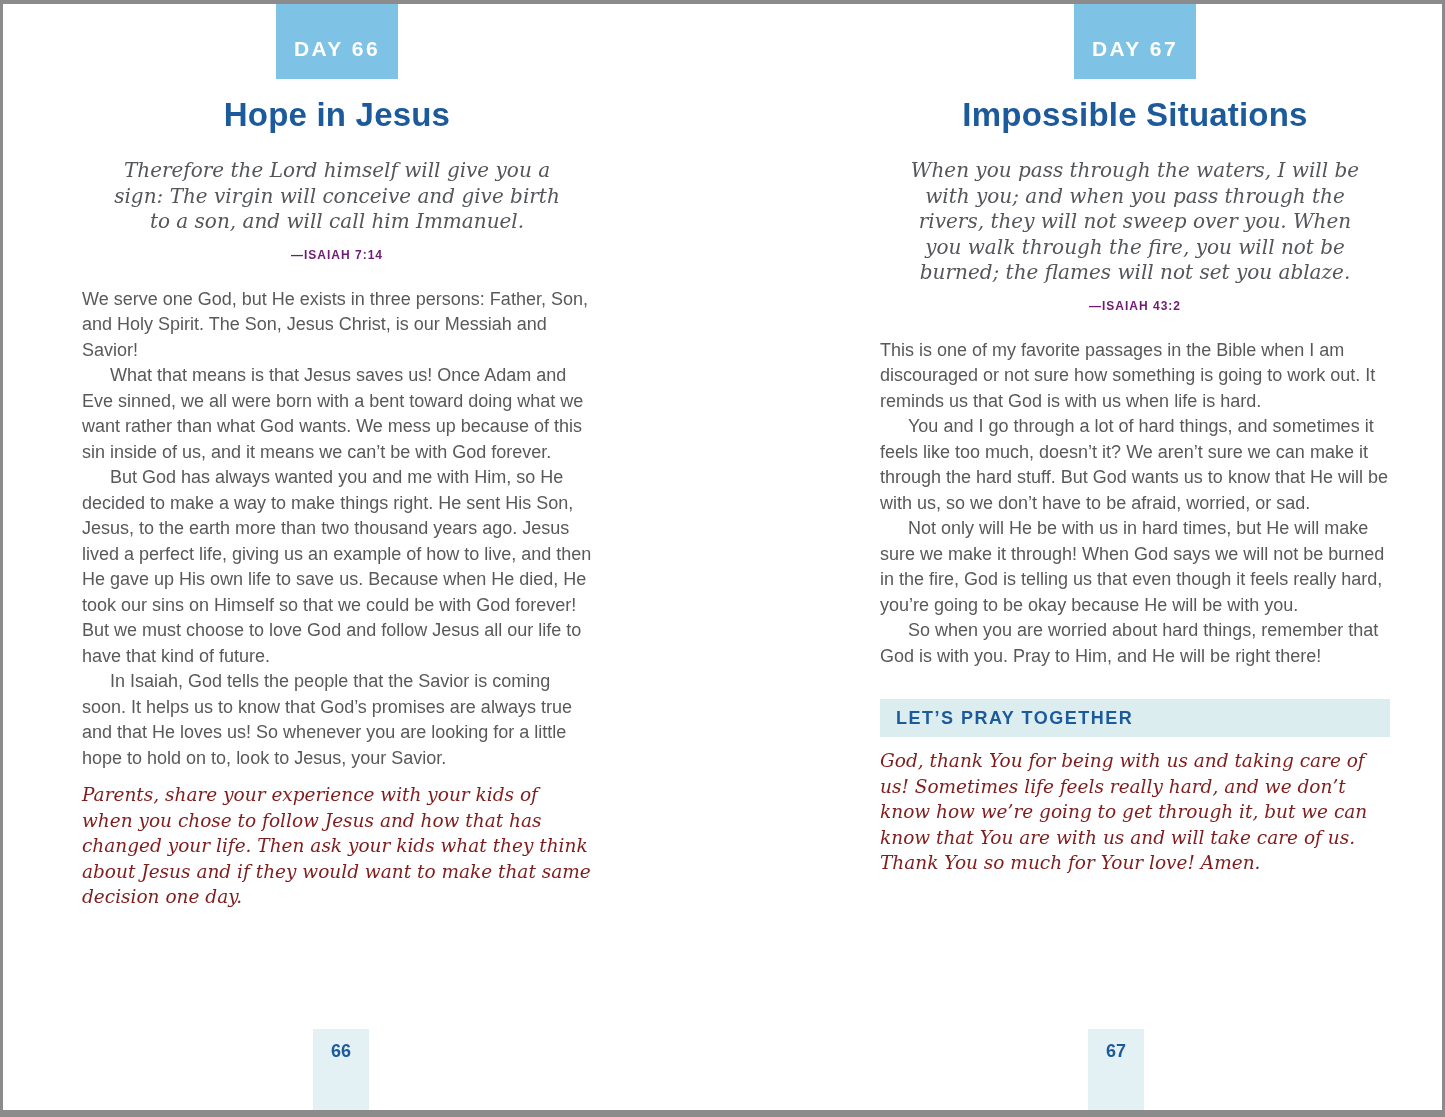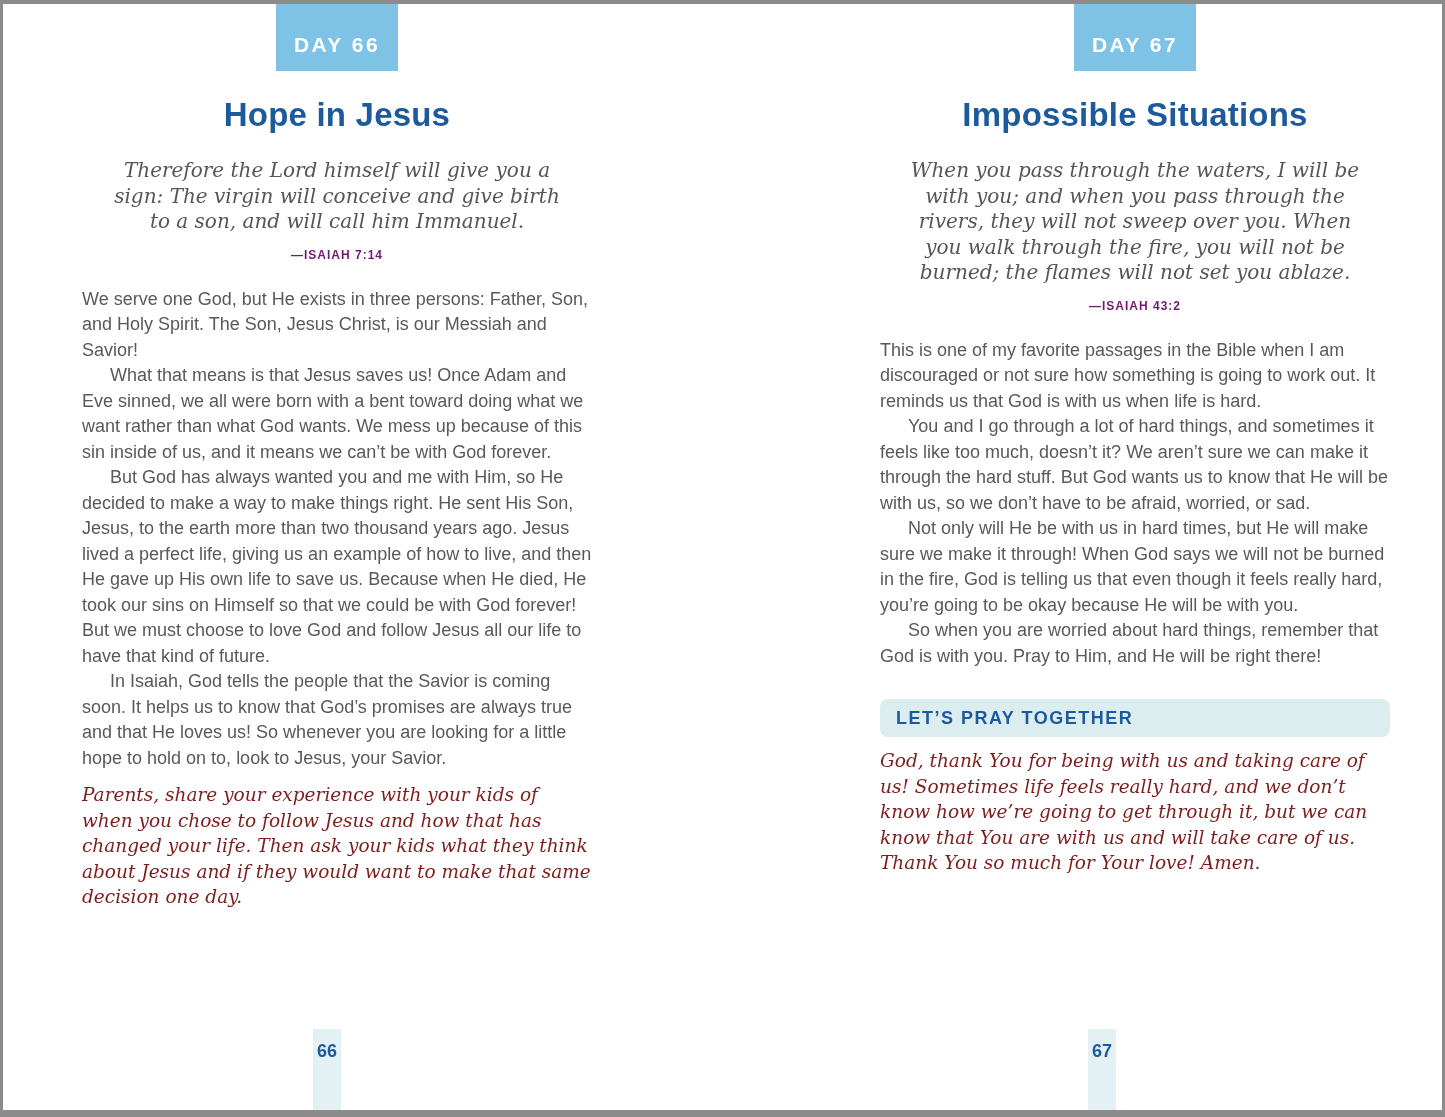--- a/index.html
+++ b/index.html
@@ -28,21 +28,21 @@
   }
   .page-left  { left: 79px; }
   .page-right { left: 849px; margin-left: 28px; }
 
   .day-badge {
     position: absolute;
     top: 0;
     left: 50%;
     transform: translateX(-50%);
     width: 122px;
-    height: 67px;
+    height: 75px;
     background: #7ec3e6;
     color: #ffffff;
     font-weight: bold;
     font-size: 21px;
     letter-spacing: 2.5px;
     display: flex;
     align-items: center;
     justify-content: center;
     padding-top: 14px;
     box-sizing: border-box;
@@ -85,34 +85,34 @@
 
   .section-bar {
     margin-top: 30px;
     background: #dcedf0;
     padding: 9px 16px 8px 16px;
     font-size: 18px;
     font-weight: bold;
     letter-spacing: 1.5px;
   }
   .section-bar.orange { color: #dc5532; }
-  .section-bar.blue   { color: #1d5a9c; border-radius: 8px; }
+  .section-bar.blue   { color: #1d5a9c; }
 
   .section-text {
     margin-top: 11px;
     font-family: "DejaVu Serif", serif;
     font-style: italic;
     font-size: 18.5px;
     line-height: 25.5px;
     color: #7f1d1d;
   }
 
   .page-tab {
     position: absolute;
-    width: 28px;
+    width: 56px;
     top: 1025px;
     bottom: 0;
     background: #e4f1f4;
     text-align: center;
     color: #1d5a9c;
     font-weight: bold;
     font-size: 18px;
     padding-top: 12px;
     box-sizing: border-box;
   }

